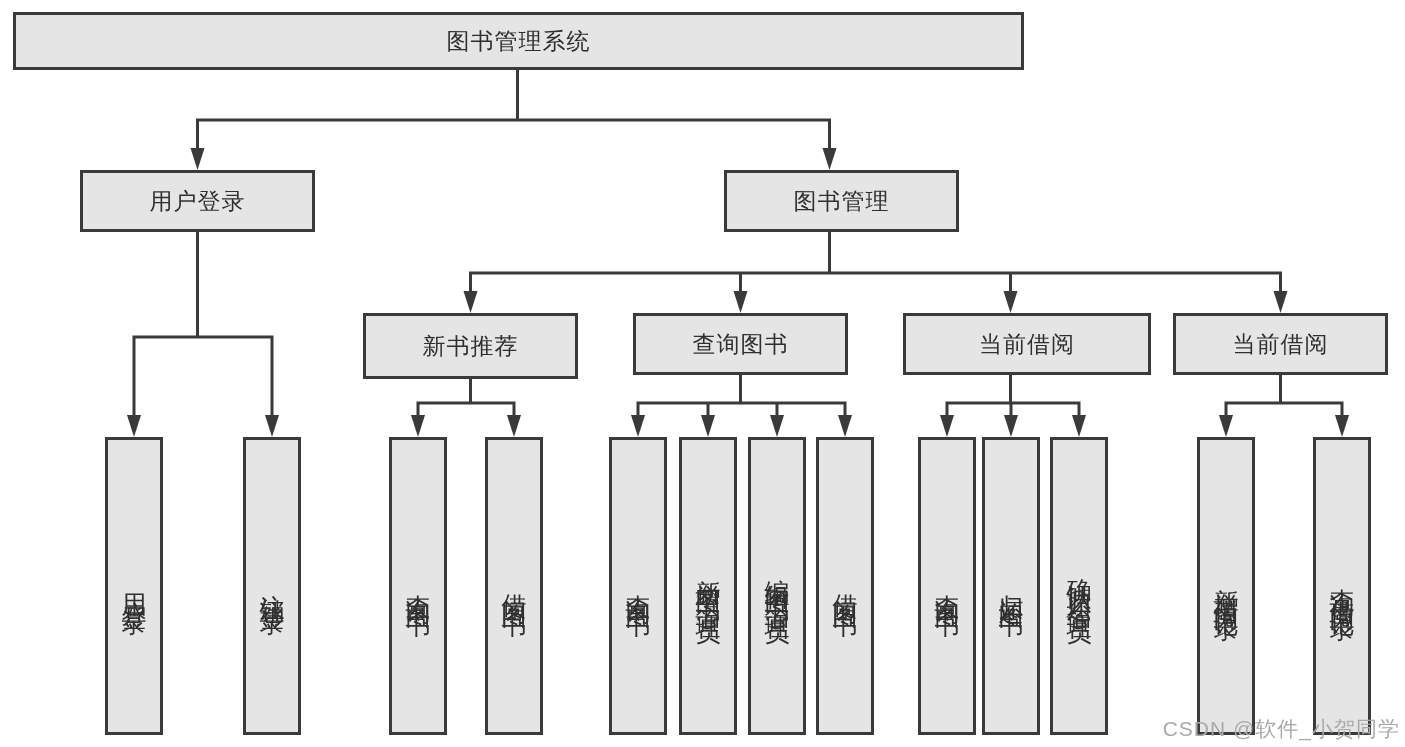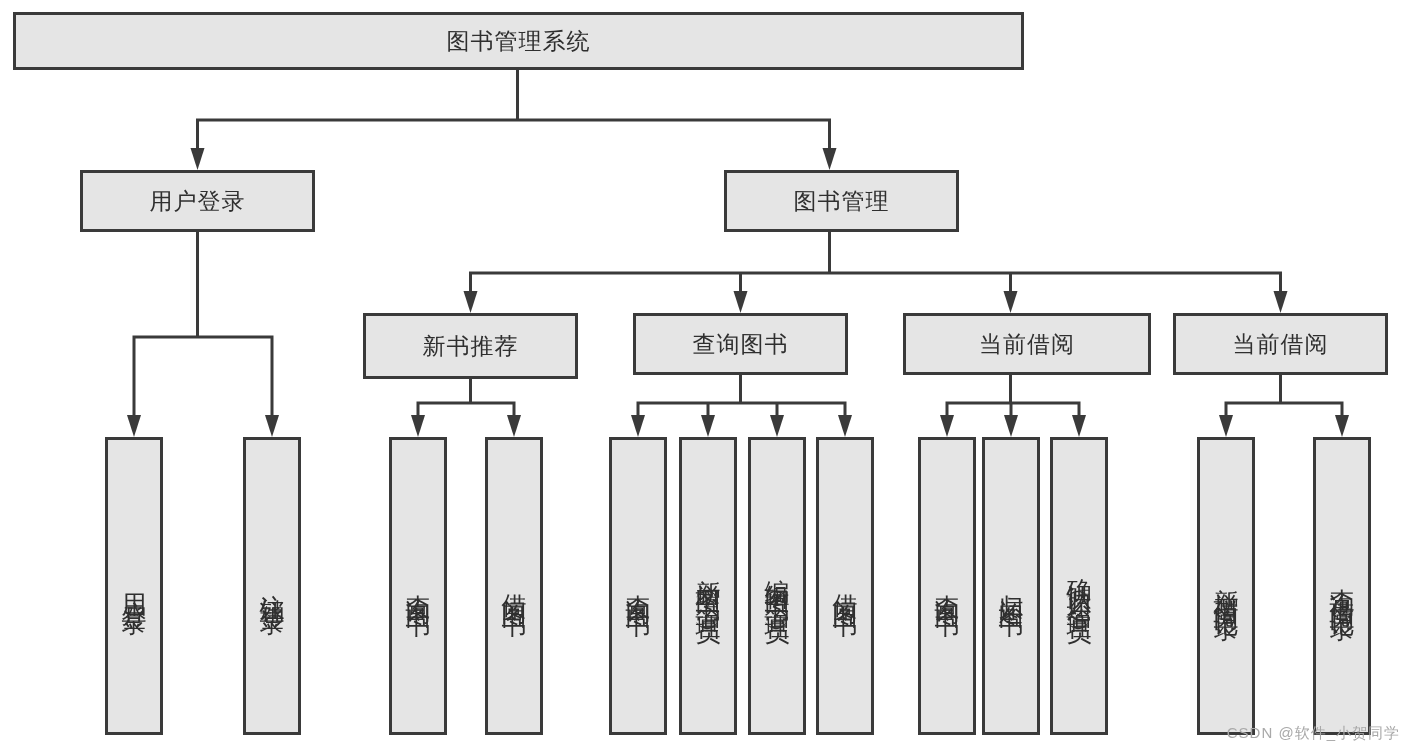--- a/index.html
+++ b/index.html
@@ -45,21 +45,21 @@
     text-orientation: mixed;
     font-size: 25px;
     letter-spacing: 6px;
     line-height: 1;
     white-space: nowrap;
   }
   .watermark {
     position: absolute;
     right: 5px;
     bottom: 4px;
-    font-size: 15px;
+    font-size: 21px;
     color: #a9a9a9;
     letter-spacing: 1px;
     white-space: nowrap;
   }
 </style>
 </head>
 <body>
 
 <div class="canvas">
 

